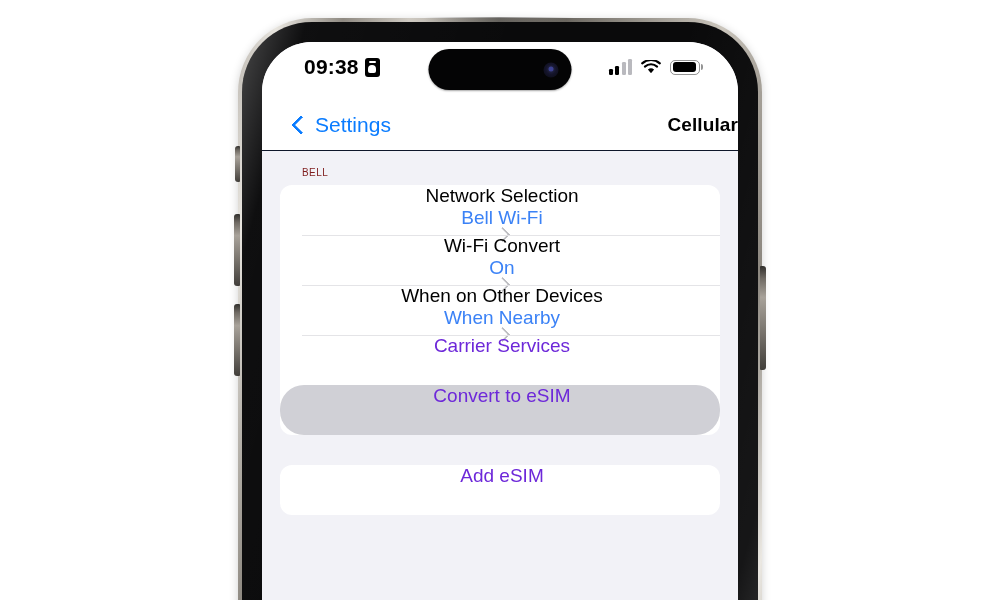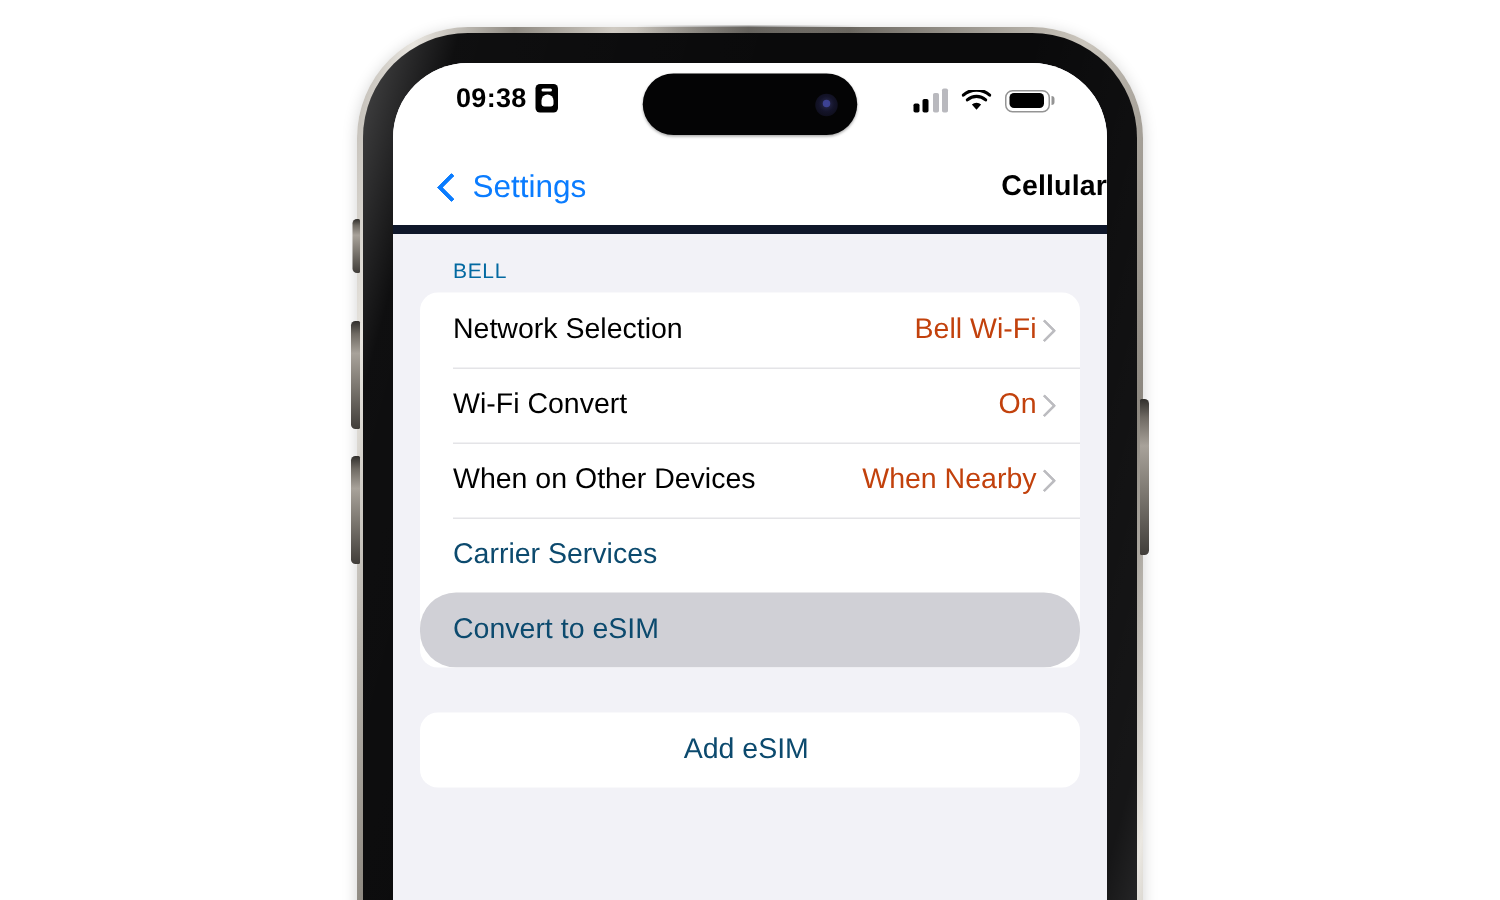--- a/index.html
+++ b/index.html
@@ -108,21 +108,21 @@
     display: flex;
     align-items: center;
   }
   .status-time {
     position: absolute;
     left: 42px;
     top: 13px;
     display: flex;
     align-items: center;
     gap: 6px;
-    font-size: 18px;
+    font-size: 21px;
     font-weight: bold;
     letter-spacing: 0.2px;
     color: #000;
   }
   .badge-glyph {
     width: 15px;
     height: 19px;
     border-radius: 3px;
     background: #000;
     position: relative;
@@ -227,21 +227,21 @@
     height: 6px;
     border-radius: 0 2px 2px 0;
     background: rgba(0,0,0,0.42);
   }
 
   
   .nav-bar {
     position: relative;
     height: 50px;
     background: #ffffff;
-    border-bottom: 6px solid #0f172a;
+    border-bottom: 1px solid #0f172a;
     display: flex;
     align-items: center;
   }
   .nav-back {
     position: absolute;
     left: 32px;
     display: flex;
     align-items: center;
     gap: 7px;
     color: #0a7cff;
@@ -267,39 +267,40 @@
   }
 
   
   .content {
     background: #f2f2f7;
     height: calc(100% - 108px);
     padding-top: 0;
   }
   .section-header {
     padding: 16px 0 7px 40px;
-    font-size: 14px;
+    font-size: 10px;
     letter-spacing: 0.45px;
-    color: #0369a1;
+    color: #7f1d1d;
   }
   .card {
     margin: 0 18px;
     background: #ffffff;
     border-radius: 12px;
     overflow: hidden;
   }
   .card.spaced { margin-top: 30px; text-align: center; }
 
   .row {
     position: relative;
     display: flex;
     align-items: center;
     height: 50px;
     padding: 0 18px 0 22px;
     cursor: pointer;
+    flex-direction: column;
   }
   .row + .row::before {
     content: "";
     position: absolute;
     left: 22px;
     right: 0;
     top: 0;
     height: 1px;
     background: #e4e4e7;
   }
@@ -307,25 +308,25 @@
     background: #d0d0d6;
     border-radius: 24px;
   }
   .row.highlighted::before { background: transparent; }
 
   .row-label {
     font-size: 19px;
     color: #000;
     flex: 1;
   }
-  .row-label.link { color: #0c4a6e; }
+  .row-label.link { color: #6d28d9; }
 
   .row-value {
     font-size: 19px;
-    color: #c2410c;
+    color: #3b82f6;
     margin-right: 0;
   }
   .chevron-right {
     display: block;
     width: 9px;
     height: 9px;
     border-top: 2.3px solid #bcbcc0;
     border-right: 2.3px solid #bcbcc0;
     transform: rotate(45deg);
     border-radius: 1px;

